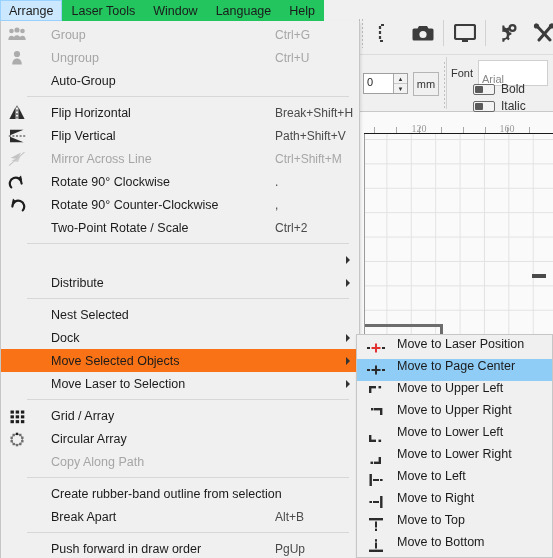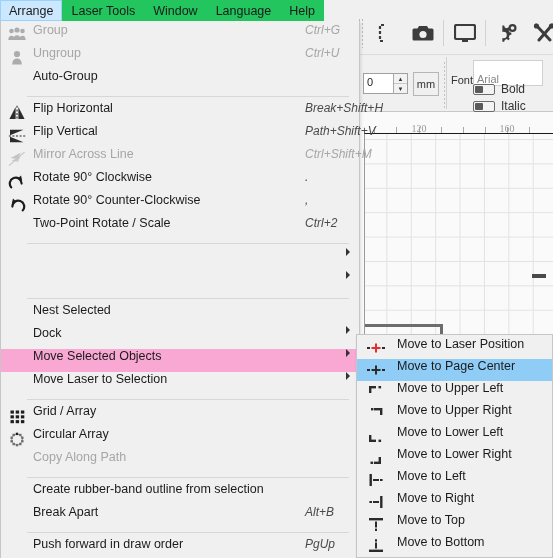--- a/index.html
+++ b/index.html
@@ -59,21 +59,21 @@
     background: #f0f0f0; border: 1px solid #b5b5b5;
     display: flex; align-items: center; justify-content: center;
     font-size: 11px; color: #333;
   }
   .font-panel { position: absolute; left: 443px; top: 58px; width: 110px; height: 54px; }
   .font-grip {
     position: absolute; left: 0; top: 3px; width: 4px; height: 48px;
     background-image: radial-gradient(#c0c0c0 38%, transparent 40%);
     background-size: 3px 4px;
   }
-  .font-row { position: absolute; left: 8px; top: 2px; display: flex; align-items: flex-end; }
+  .font-row { position: absolute; left: 8px; top: 2px; display: flex; align-items: center; gap: 5px; }
   .font-label { font-size: 11px; color: #333; }
   .font-combo {
     width: 70px; height: 17px; background: #fff; border: 1px solid #cfcfcf;
     font-size: 11px; color: #888; padding: 12px 3px; overflow: hidden; white-space: nowrap;
   }
   .tog-row { position: absolute; display: flex; align-items: center; gap: 6px; }
   .tog-row.bold { left: 30px; top: 24px; }
   .tog-row.italic { left: 30px; top: 41px; }
   .toggle {
     width: 22px; height: 11px; border-radius: 2px;
@@ -131,29 +131,29 @@
   .mb-item.active { background: #cce8ff; border: 1px solid #99d1ff; padding: 0 8px; }
 
   
   .menu {
     position: absolute; left: 0; top: 21px; width: 360px;
     background: #f0f0f0; border: 1px solid #c6c6c6; border-top: none;
     z-index: 50; padding: 2px 0 0 0;
     box-shadow: 1px 2px 3px rgba(0,0,0,0.12);
   }
   .mi {
-    position: relative; height: 23px; display: flex; align-items: flex-start;
-    padding-left: 32px; padding-right: 8px; font-size: 12.5px; color: #1b1b1b;
+    position: relative; height: 23px; display: flex; align-items: center;
+    padding-left: 50px; padding-right: 8px; font-size: 12.5px; color: #1b1b1b;
   }
   .mi.disabled { color: #a6a6a6; }
-  .mi.sel { background: #f9a8d4; }
+  .mi.sel { background: #f97316; }
   .mi .label { flex: 1; white-space: nowrap; }
   .mi .accel { font-size: 12px; color: #4a4a4a; margin-left: 14px; white-space: nowrap; }
   .mi.disabled .accel { color: #a6a6a6; }
-  .mi .accel.acc-pos { position: absolute; left: 290px; font-style: italic; }
+  .mi .accel.acc-pos { position: absolute; left: 260px; }
   .mi .arrow {
     position: absolute; right: 9px; width: 0; height: 0;
     border-left: 4px solid #333; border-top: 4px solid transparent; border-bottom: 4px solid transparent;
   }
   .mi .gicon {
     position: absolute; left: 6px; top: 50%; transform: translateY(-50%);
     width: 20px; height: 18px; display: flex; align-items: center; justify-content: center;
     color: #4a4a4a;
   }
   .mi.disabled .gicon { opacity: .45; }
@@ -382,20 +382,21 @@
       </div>
       <div class="mi">
         <span class="label">Two-Point Rotate / Scale</span>
         <span class="accel acc-pos">Ctrl+2</span>
       </div>
       <div class="msep"></div>
       <div class="mi">
         <span class="arrow"></span>
       </div>
       <div class="mi">
+        <span class="label">Distribute</span>
         <span class="arrow"></span>
       </div>
       <div class="msep"></div>
       <div class="mi">
         <span class="label">Nest Selected</span>
       </div>
       <div class="mi">
         <span class="label">Dock</span>
         <span class="arrow"></span>
       </div>

